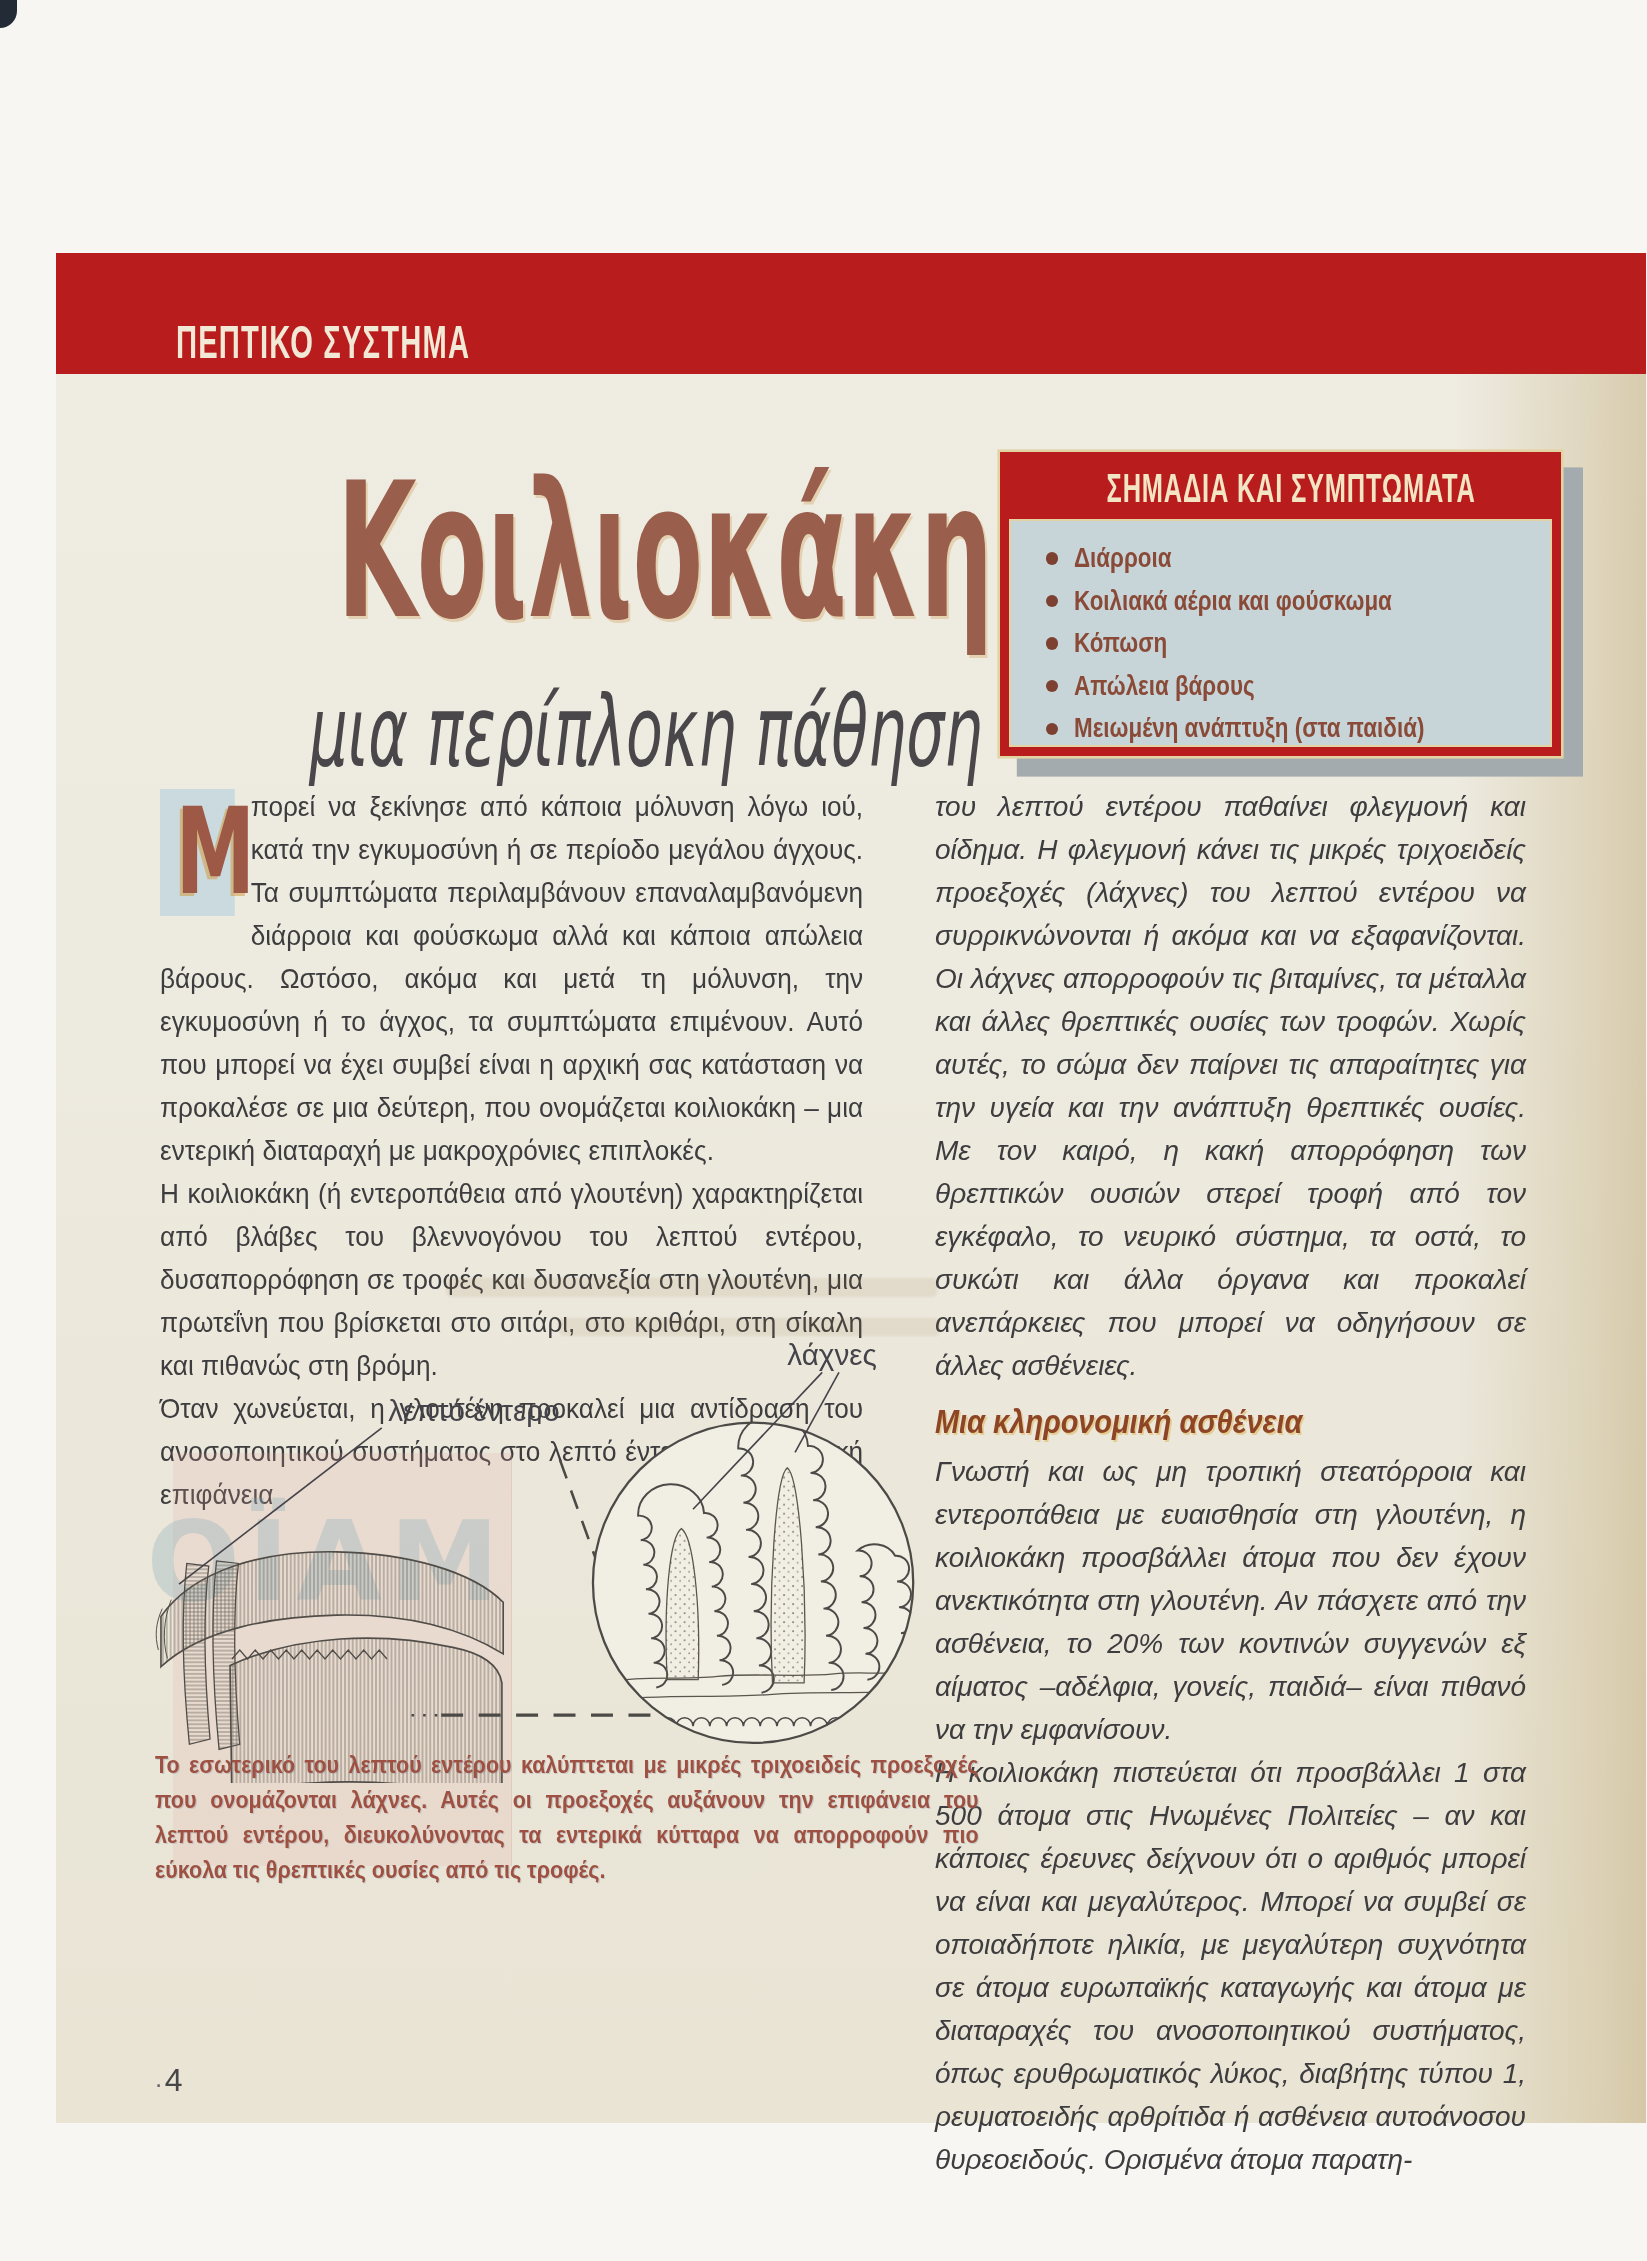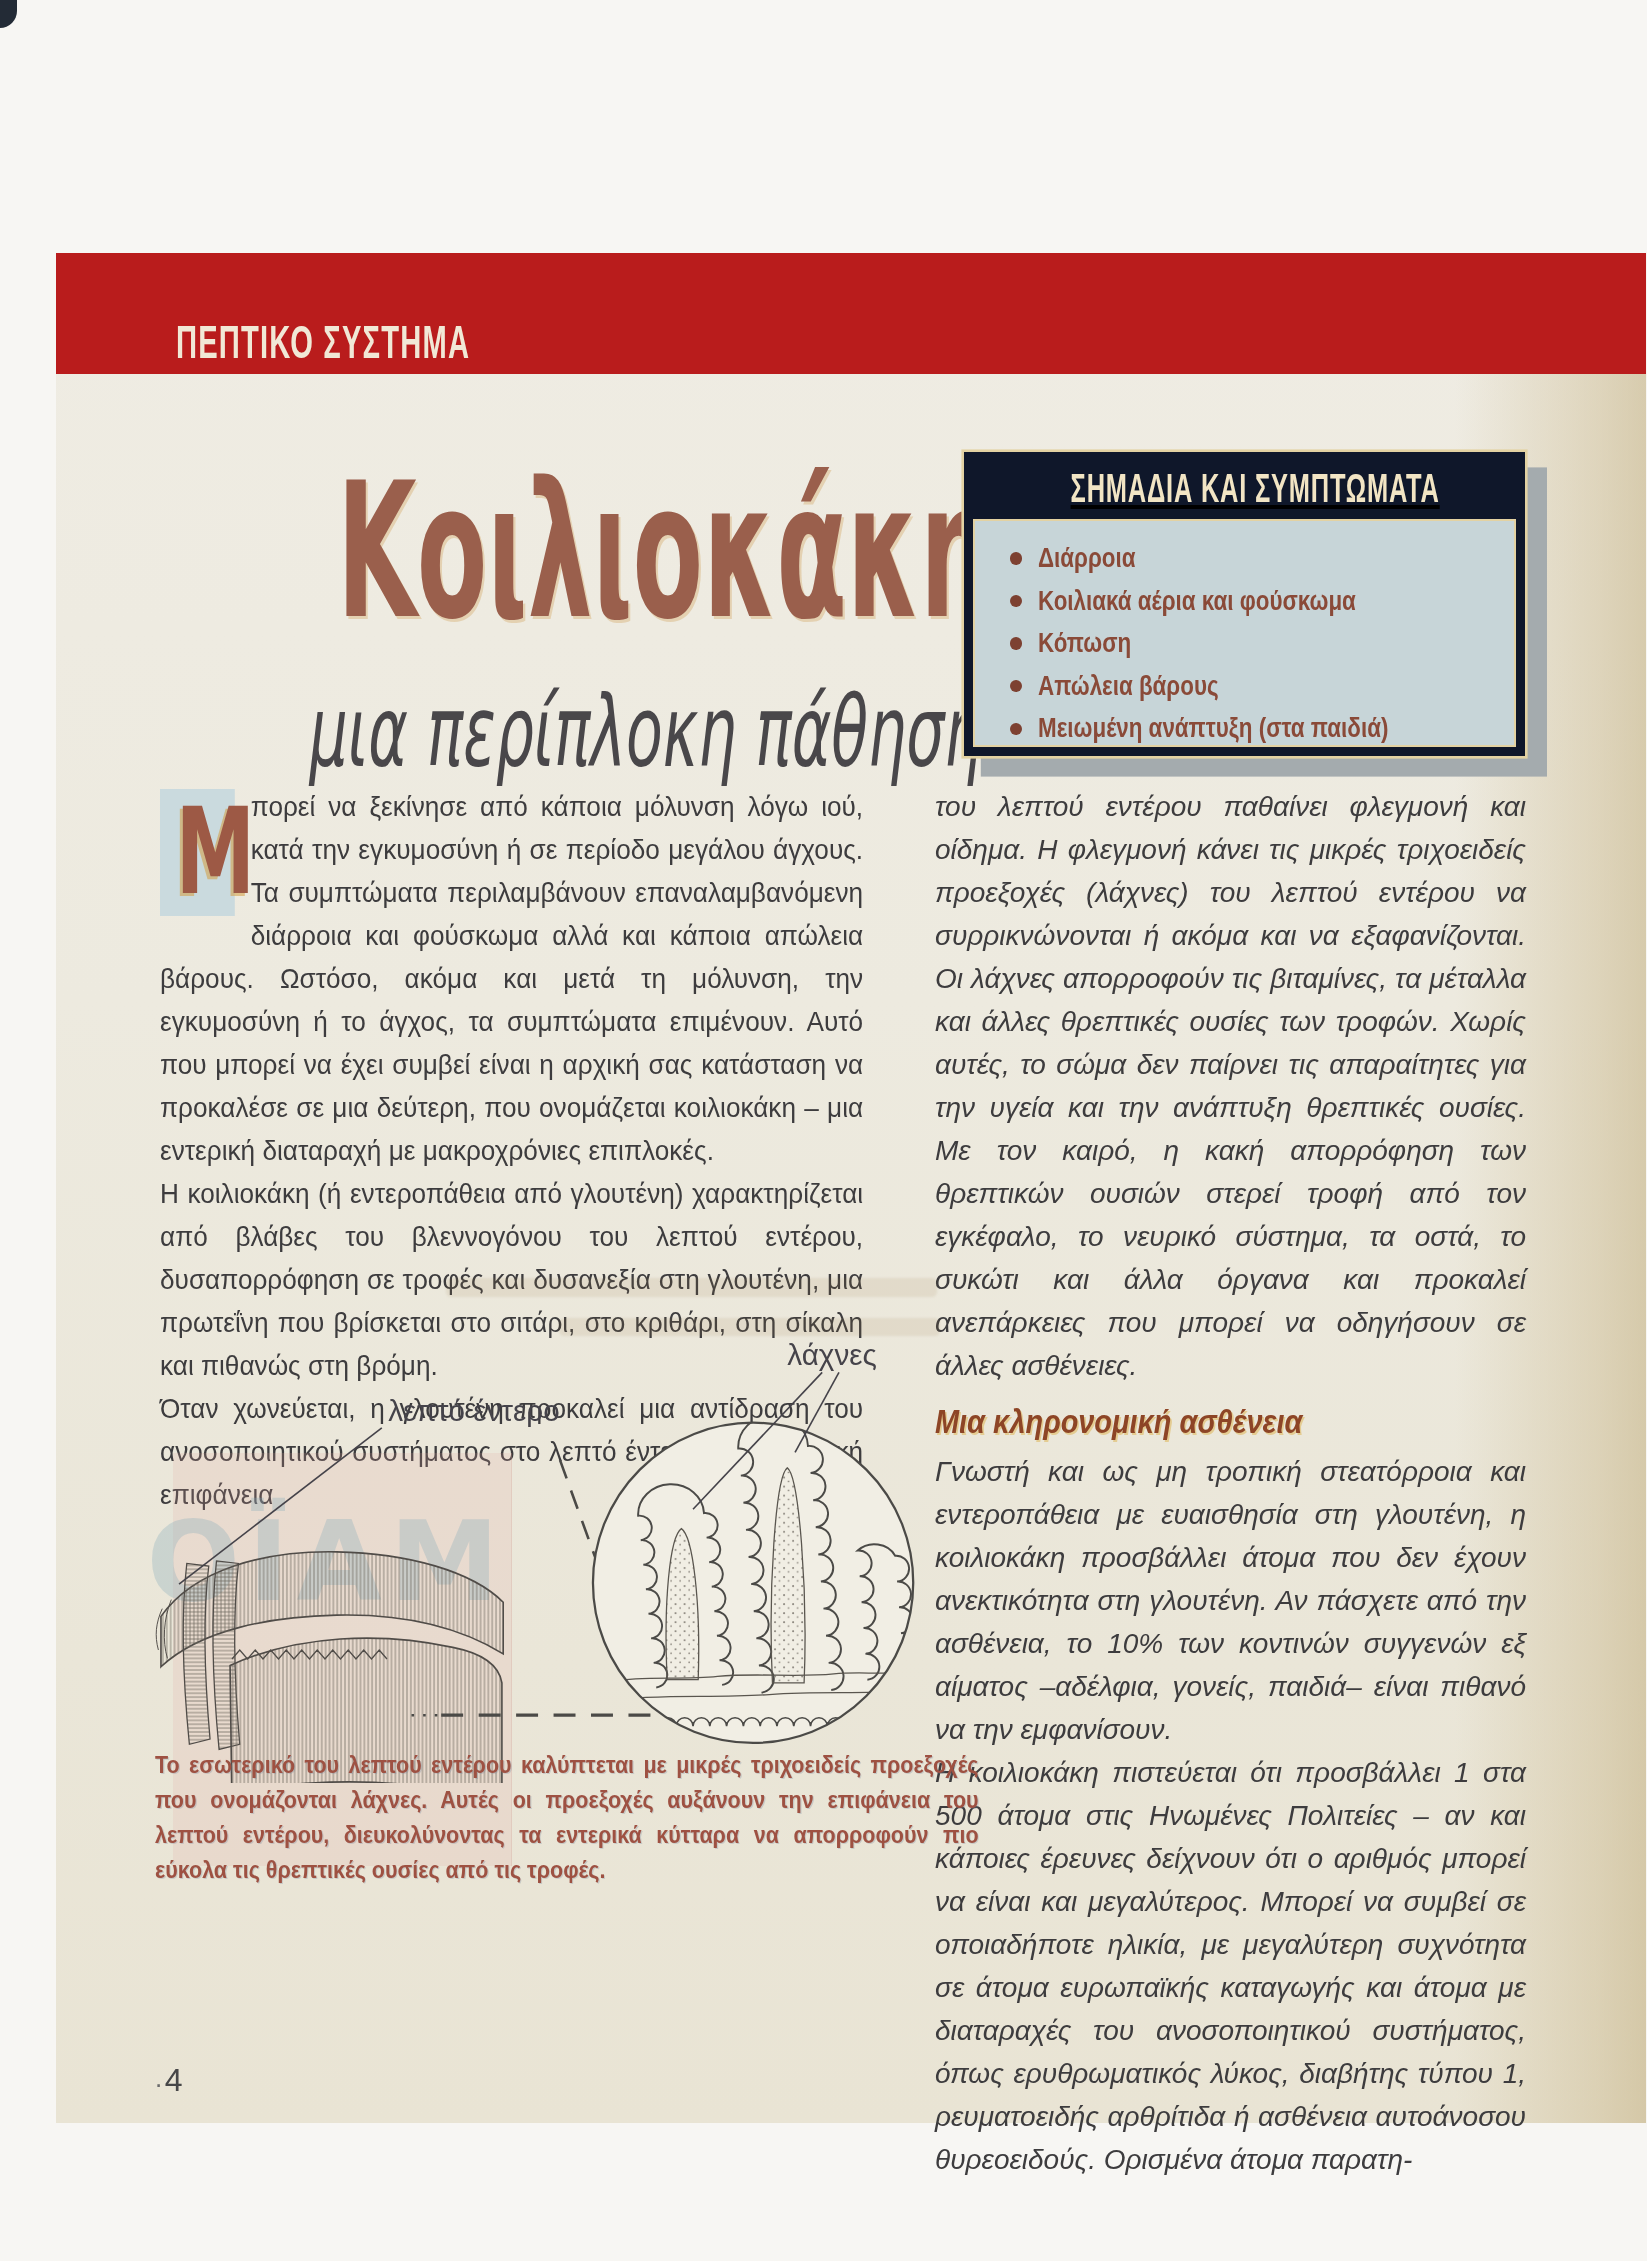--- a/index.html
+++ b/index.html
@@ -37,23 +37,22 @@
     color:#9a5f4c;transform:scaleX(.55);transform-origin:center top;white-space:nowrap;
     text-shadow:3.9px 3.2px 0 rgba(216,178,120,.45);
   }
   .subtitle{
     left:161px;top:682px;width:782px;text-align:center;
     font-family:"DejaVu Sans",sans-serif;font-style:italic;font-size:97px;line-height:1.05;
     color:#49474a;transform:scaleX(.62);transform-origin:center top;white-space:nowrap;
   }
   
   .sym-box{
-    left:964px;top:452px;width:561px;height:304px;background:#0f172a;
+    left:1000px;top:452px;width:561px;height:304px;background:#b91c1c;
     box-shadow:0 0 0 2.6px #e3d2a2, 19.4px 18px 0 2.6px #a4abae;
-    text-decoration:underline;
   }
   .sym-title{
     margin-top:13px;text-align:center;
     font-size:41px;font-weight:bold;letter-spacing:1.3px;color:#f2e5c4;
     transform:scaleX(.62);transform-origin:center top;white-space:nowrap;
   }
   .sym-body{
     position:absolute;left:9px;right:9px;top:67px;bottom:9px;
     background:#c7d5d8;border:2.6px solid #e3d2a2;
   }
@@ -161,21 +160,21 @@
     <span>Μ</span>
   </div>
   <p>πορεί να ξεκίνησε από κάποια μόλυνση λόγω ιού, κατά την εγκυμοσύνη ή σε περίοδο μεγάλου άγχους. Τα συμπτώματα περιλαμβάνουν επαναλαμβανόμενη διάρροια και φούσκωμα αλλά και κάποια απώλεια βάρους. Ωστόσο, ακόμα και μετά τη μόλυνση, την εγκυμοσύνη ή το άγχος, τα συμπτώματα επιμένουν. Αυτό που μπορεί να έχει συμβεί είναι η αρχική σας κατάσταση να προκαλέσε σε μια δεύτερη, που ονομάζεται κοιλιοκάκη – μια εντερική διαταραχή με μακροχρόνιες επιπλοκές.</p>
   <p>Η κοιλιοκάκη (ή εντεροπάθεια από γλουτένη) χαρακτηρίζεται από βλάβες του βλεννογόνου του λεπτού εντέρου, δυσαπορρόφηση σε τροφές και δυσανεξία στη γλουτένη, μια πρωτεΐνη που βρίσκεται στο σιτάρι, στο κριθάρι, στη σίκαλη και πιθανώς στη βρόμη.</p>
   <p>Όταν χωνεύεται, η γλουτένη προκαλεί μια αντίδραση του ανοσοποιητικού συστήματος στο λεπτό έντερο. Η εσωτερική επιφάνεια</p>
 </div>
 
 <div class="abs col col-right">
   <p>του λεπτού εντέρου παθαίνει φλεγμονή και οίδημα. Η φλεγμονή κάνει τις μικρές τριχοειδείς προεξοχές (λάχνες) του λεπτού εντέρου να συρρικνώνονται ή ακόμα και να εξαφανίζονται. Οι λάχνες απορροφούν τις βιταμίνες, τα μέταλλα και άλλες θρεπτικές ουσίες των τροφών. Χωρίς αυτές, το σώμα δεν παίρνει τις απαραίτητες για την υγεία και την ανάπτυξη θρεπτικές ουσίες. Με τον καιρό, η κακή απορρόφηση των θρεπτικών ουσιών στερεί τροφή από τον εγκέφαλο, το νευρικό σύστημα, τα οστά, το συκώτι και άλλα όργανα και προκαλεί ανεπάρκειες που μπορεί να οδηγήσουν σε άλλες ασθένειες.</p>
   <h3 class="subhead">Μια κληρονομική ασθένεια</h3>
-  <p>Γνωστή και ως μη τροπική στεατόρροια και εντεροπάθεια με ευαισθησία στη γλουτένη, η κοιλιοκάκη προσβάλλει άτομα που δεν έχουν ανεκτικότητα στη γλουτένη. Αν πάσχετε από την ασθένεια, το 10% των κοντινών συγγενών εξ αίματος –αδέλφια, γονείς, παιδιά– είναι πιθανό να την εμφανίσουν.</p>
+  <p>Γνωστή και ως μη τροπική στεατόρροια και εντεροπάθεια με ευαισθησία στη γλουτένη, η κοιλιοκάκη προσβάλλει άτομα που δεν έχουν ανεκτικότητα στη γλουτένη. Αν πάσχετε από την ασθένεια, το 20% των κοντινών συγγενών εξ αίματος –αδέλφια, γονείς, παιδιά– είναι πιθανό να την εμφανίσουν.</p>
   <p>Η κοιλιοκάκη πιστεύεται ότι προσβάλλει 1 στα 500 άτομα στις Ηνωμένες Πολιτείες – αν και κάποιες έρευνες δείχνουν ότι ο αριθμός μπορεί να είναι και μεγαλύτερος. Μπορεί να συμβεί σε οποιαδήποτε ηλικία, με μεγαλύτερη συχνότητα σε άτομα ευρωπαϊκής καταγωγής και άτομα με διαταραχές του ανοσοποιητικού συστήματος, όπως ερυθρωματικός λύκος, διαβήτης τύπου 1, ρευματοειδής αρθρίτιδα ή ασθένεια αυτοάνοσου θυρεοειδούς. Ορισμένα άτομα παρατη-</p>
 </div>
 
 <div class="abs ghost-stripe gs1"></div>
 <div class="abs ghost-stripe gs2"></div>
 <div class="abs ghost-box"></div>
 <div class="abs ghost-mayo">ΜΑΪΟ</div>
 
 <svg class="abs fig-svg" width="782" height="452" viewBox="0 0 1210 700">
   <defs>

